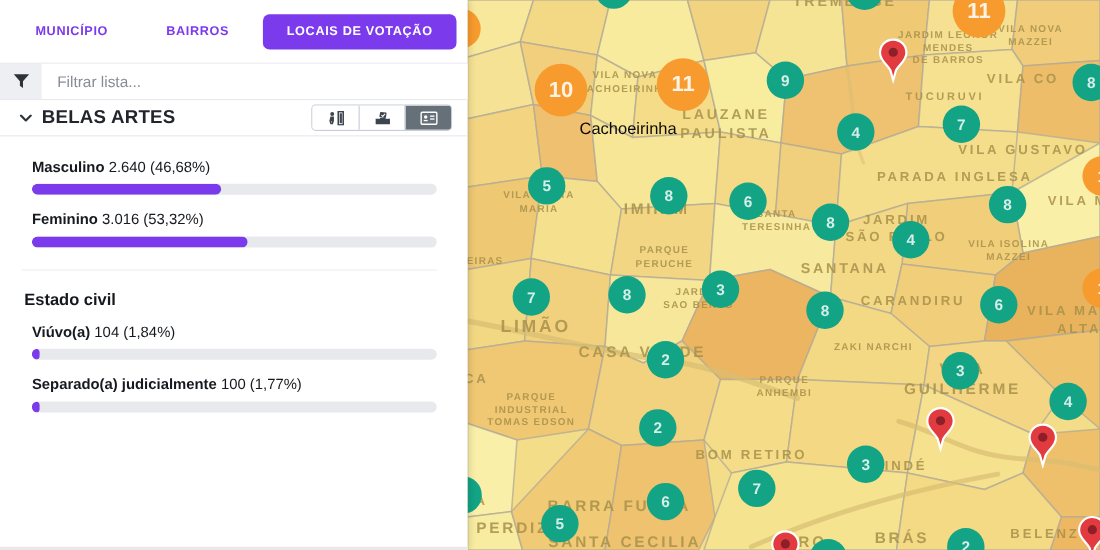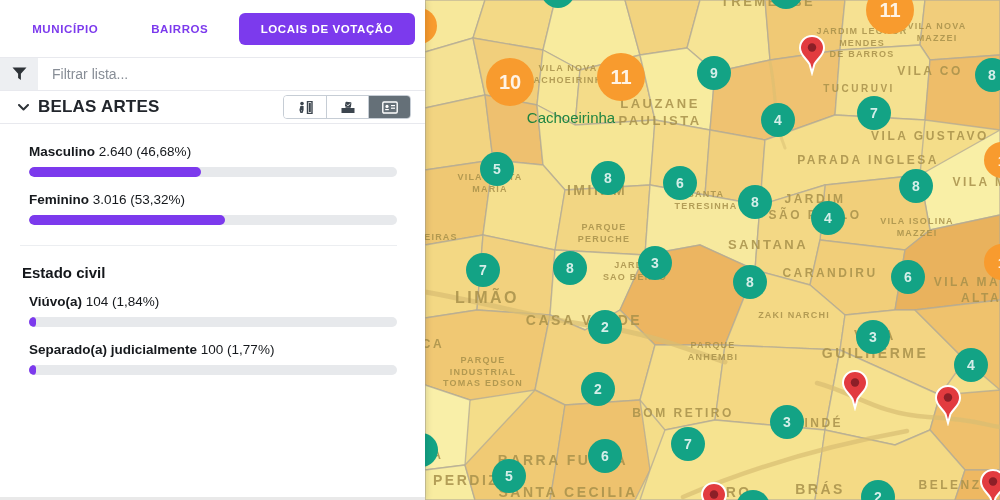--- a/index.html
+++ b/index.html
@@ -31,21 +31,21 @@
   .stat-label b{font-weight:700;}
   .track{height:10px;background:#e7e9ec;border-radius:5px;overflow:hidden;}
   .fill{height:100%;background:#7c3aed;border-radius:5px;}
   .divider{border:none;border-top:1px solid #eceef1;margin:20px 0 18px -2px;}
   .hscroll{position:absolute;left:0;bottom:0;width:100%;height:3px;background:#e9e9e9;}
   
   .map{position:absolute;left:425px;top:0;width:575px;height:500px;overflow:hidden;background:#f4dd89;}
   .map svg.terrain{position:absolute;left:0;top:0;z-index:1;}
   .mlabel{position:absolute;z-index:2;transform:translate(-50%,-50%);white-space:pre;text-align:center;
           font-weight:700;color:#a8914b;opacity:.85;line-height:1.3;}
-  .mlabel.city{color:#15803d;font-weight:400;opacity:.95;}
+  .mlabel.city{color:#000000;font-weight:400;opacity:.95;}
   .marker{position:absolute;z-index:3;border-radius:50%;display:flex;align-items:center;justify-content:center;
           font-weight:700;color:rgba(255,255,255,.82);cursor:pointer;}
   .marker.green{background:#13a385;}
   .marker.orange{background:#f89b2e;color:rgba(255,255,255,.88);}
   .pin{position:absolute;z-index:4;cursor:pointer;}
 </style>
 </head>
 <body>
 
 <div class="app">

